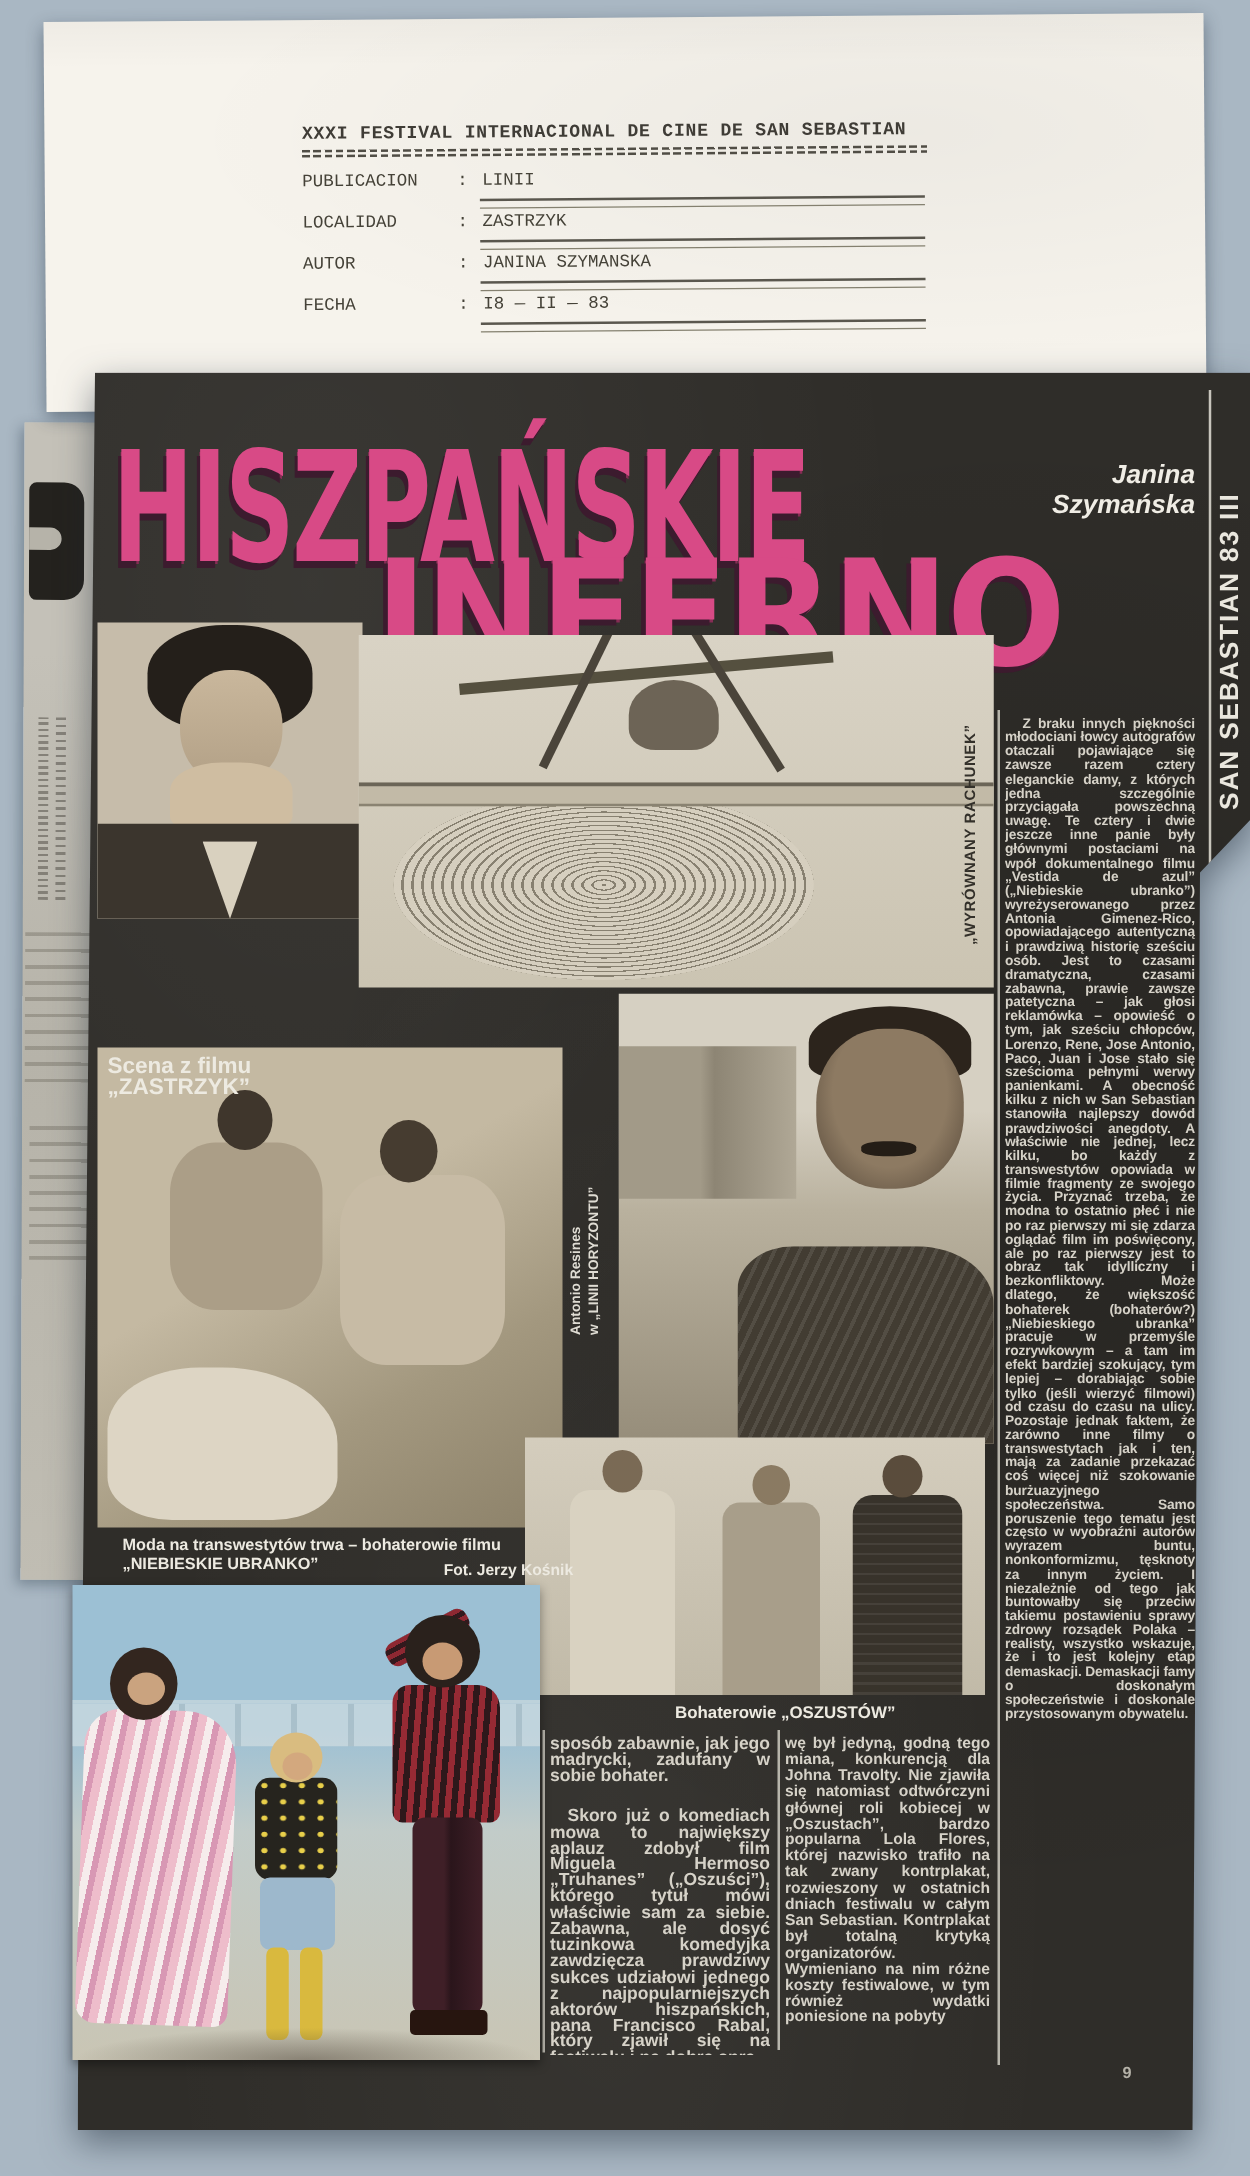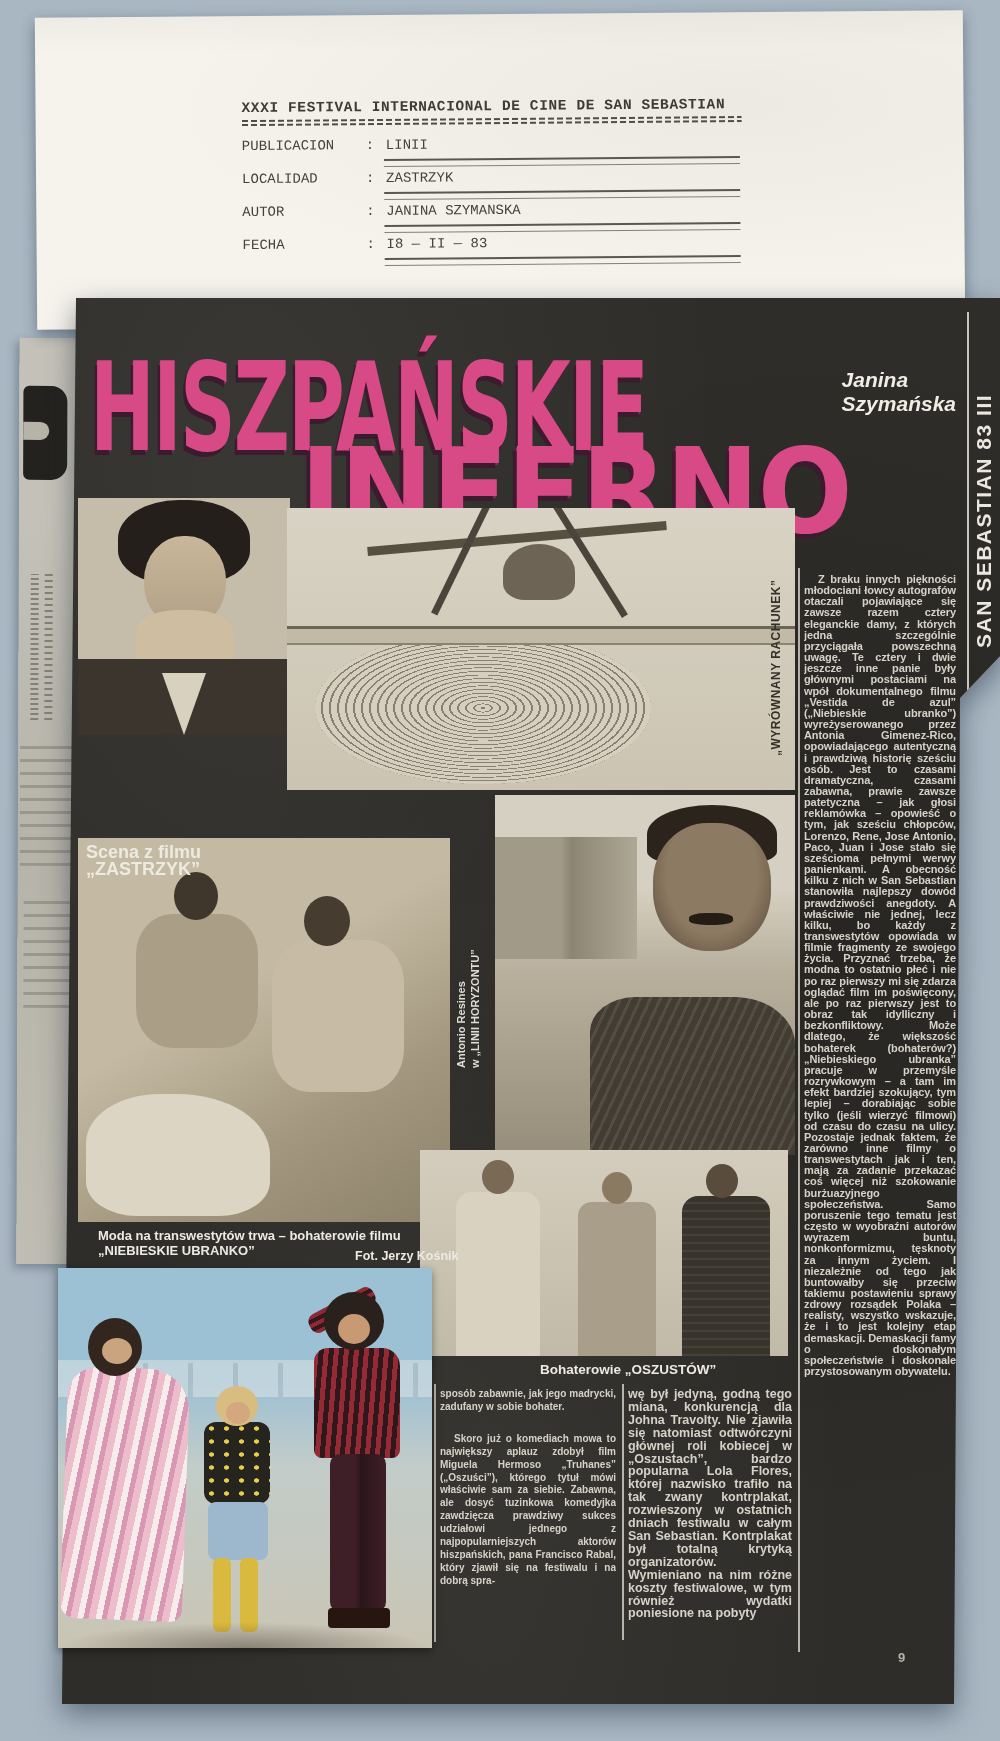--- a/index.html
+++ b/index.html
@@ -41,21 +41,21 @@
     clip-path:polygon(14px 0,940px 0,940px 356px,898px 400px,892px 1406px,0 1406px);
     background-image:radial-gradient(ellipse at 20% 12%,rgba(255,255,255,.05),transparent 45%),
                      radial-gradient(ellipse at 80% 45%,rgba(0,0,0,.16),transparent 55%),
                      radial-gradient(ellipse at 45% 85%,rgba(255,255,255,.04),transparent 50%);}
   .kicker{left:36px;top:38px;font-size:23px;font-weight:700;color:#e9e0bd;letter-spacing:.5px;}
   .headline{color:#d84a86;font-weight:800;line-height:1;white-space:nowrap;
     font-family:"DejaVu Sans","Liberation Sans",sans-serif;
     text-shadow:-4px 5px 0 #3c1b2e,-1px 2px 0 #872c55;}
   .hl1{left:28px;top:48px;font-size:123px;transform:scaleX(.63);transform-origin:left top;letter-spacing:-3px;}
   .hl2{left:238px;top:134px;font-size:118px;transform:scaleX(.95);transform-origin:left top;letter-spacing:-2px;}
-  .byline{right:46px;top:70px;font-style:italic;font-weight:700;font-size:21px;
+  .byline{right:46px;top:70px;text-align:right;font-style:italic;font-weight:700;font-size:21px;
     line-height:24px;color:#f0ede5;white-space:pre-line;}
   .edition-rule{left:905px;top:14px;width:2px;height:636px;background:#d9d6cd;opacity:.9;}
   .vtext{writing-mode:vertical-rl;transform:rotate(180deg);}
   .edition{left:910px;top:44px;height:306px;font-weight:800;font-size:21px;color:#eae7de;letter-spacing:1.5px;white-space:nowrap;}
 
   
   .photo{overflow:hidden;}
   .photo > div{position:absolute;}
   #ph-poncela{left:16px;top:200px;width:212px;height:237px;background:#c6bcaa;}
   .pc-hair{left:40px;top:2px;width:132px;height:84px;background:#241f1a;border-radius:46% 46% 40% 40%;}
@@ -113,21 +113,21 @@
 
   
   .rule{width:2px;background:#cfccc2;opacity:.85;}
   .rule-c{left:736px;top:270px;height:1084px;}
   .rule-a{left:372px;top:1086px;height:258px;}
   .rule-b{left:560px;top:1086px;height:256px;}
   .col{color:#d6d2c8;font-weight:700;text-align:justify;overflow:hidden;}
   .col p{margin:0;}
   .col p.ind{text-indent:14px;}
   .col p + p{margin-top:19px;}
-  #col-a{left:378px;top:1090px;width:176px;height:256px;font-size:10px;line-height:12.9px;}
+  #col-a{left:378px;top:1090px;width:176px;height:256px;font-size:14px;line-height:12.9px;}
   #col-b{left:566px;top:1090px;width:164px;height:252px;font-size:12.5px;line-height:12.9px;}
   #col-c{left:742px;top:276px;width:152px;height:1078px;font-size:11px;line-height:11.15px;letter-spacing:-.1px;}
   .page-num{left:836px;top:1352px;font-size:13px;font-weight:700;color:#b5b2a8;}
 
   
   #ph-color{left:58px;top:1268px;width:374px;height:380px;z-index:6;box-shadow:0 3px 8px rgba(0,0,0,.4);
     background:linear-gradient(180deg,#9cc0d4 0 30%,#c2ccc9 52%,#c9c5b4);}
   #ph-color > div{position:absolute;}
   .cl-rail{left:0;top:92px;width:100%;height:34px;opacity:.5;
     background:repeating-linear-gradient(90deg,#e4e8e7 0 40px,#b7c1c4 40px 45px);border-top:3px solid #dfe4e3;}

